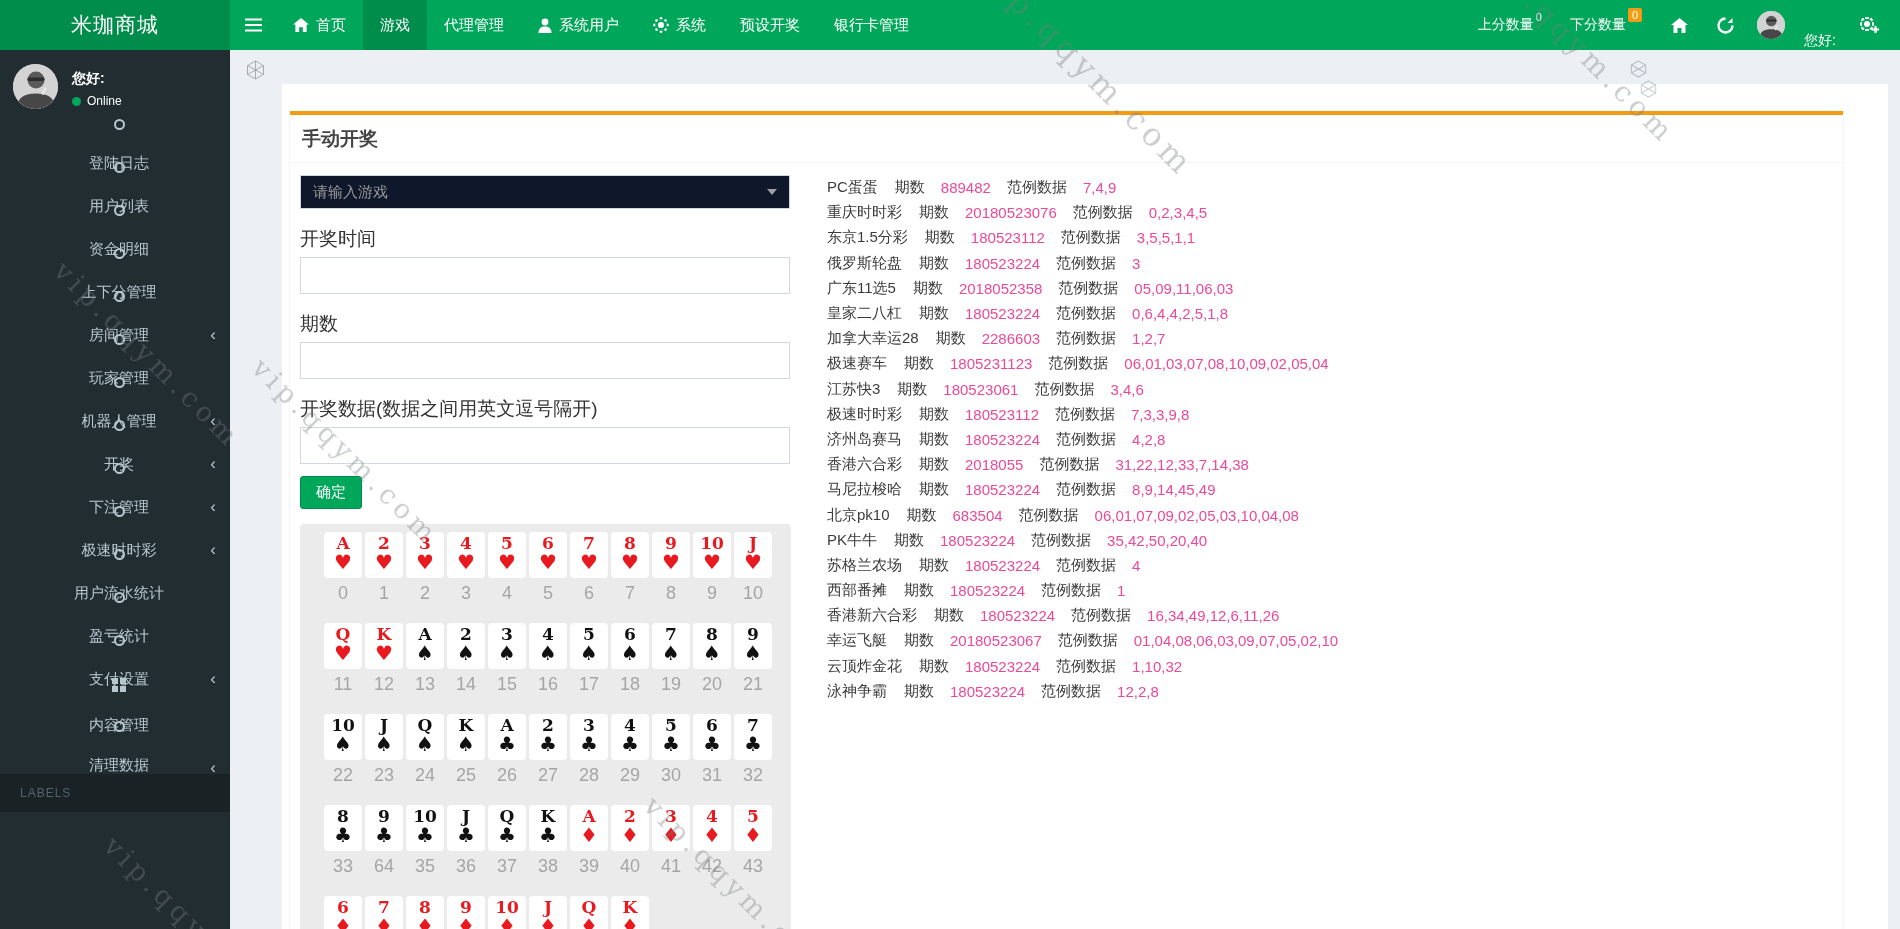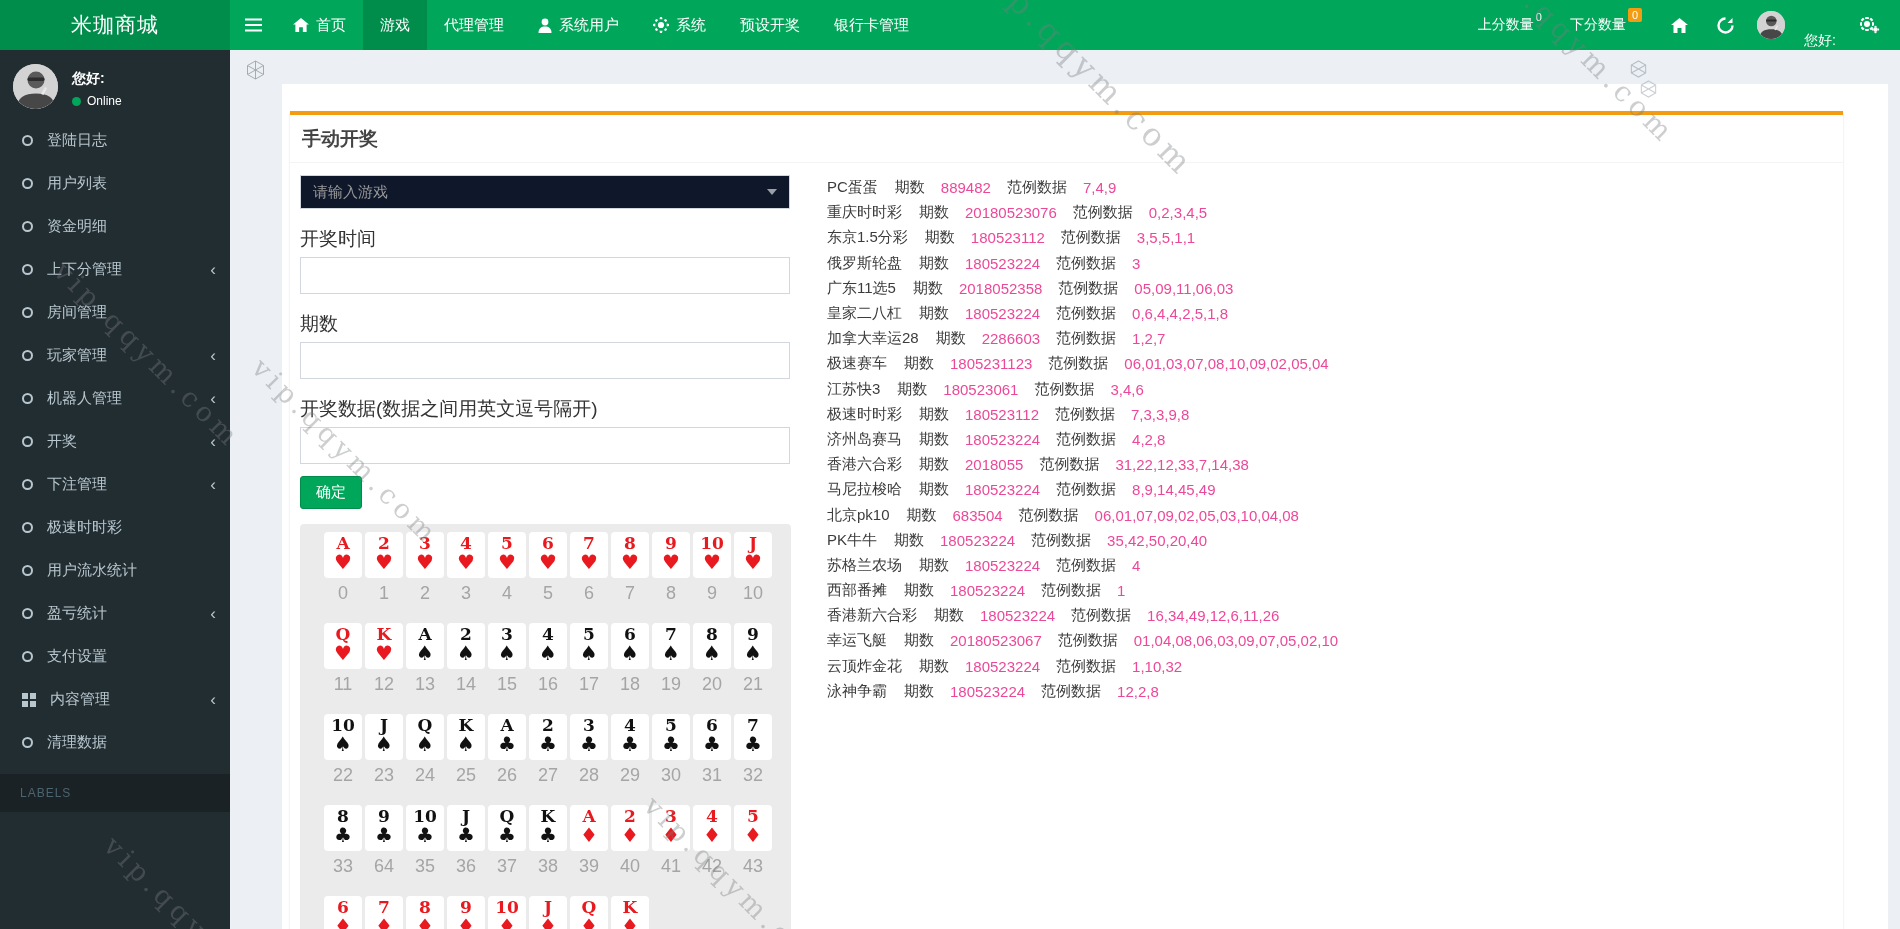--- a/index.html
+++ b/index.html
@@ -28,21 +28,21 @@
   
   .sidebar { position:absolute; left:0; top:50px; width:230px; height:879px; background:#222d32; z-index:5; }
   .user-panel { display:flex; gap:14px; padding:14px 12px 8px 13px; }
   .user-avatar { width:45px; height:45px; border-radius:50%; overflow:hidden; background:#cfcfcf; flex:none; }
   .user-avatar svg { display:block; }
   .user-meta { padding-top:6px; }
   .user-greet { color:#fff; font-size:14px; font-weight:bold; }
   .user-status { margin-top:6px; color:#fff; font-size:12px; display:flex; align-items:center; gap:6px; }
   .dot { width:9px; height:9px; border-radius:50%; background:#00a65a; }
   .menu { list-style:none; margin-top:2px; }
-  .menu-item { height:43px; display:flex; align-items:center; gap:14px; padding:0 14px 0 22px; color:#b8c7ce; font-size:15px; cursor:pointer; }
+  .menu-item { height:43px; display:flex; align-items:center; gap:24px; padding:0 14px 0 22px; color:#b8c7ce; font-size:15px; cursor:pointer;flex-direction:column; }
   .mi-circle { width:11px; height:11px; border:2px solid #b8c7ce; border-radius:50%; flex:none; }
   .mi-grid { flex:none; display:flex; }
   .mi-chevron { margin-left:auto; color:#b8c7ce; font-size:17px; line-height:1; }
   .labels-header { margin-top:10px; height:38px; background:#1a2226; color:#4b646f; font-size:12px; letter-spacing:1px; display:flex; align-items:center; padding-left:20px; }
 
   
   .content { position:absolute; left:230px; top:50px; width:1670px; height:879px; background:#ecf0f5; }
   .crumb-icon { position:absolute; left:16px; top:10px; opacity:.75; }
   .outer-panel { position:absolute; left:52px; top:34px; width:1606px; height:845px; background:#fff; }
   .box { position:absolute; left:8px; top:27px; width:1553px; height:818px; background:#fff; border-top:4px solid #f39c12; box-shadow:0 1px 2px rgba(0,0,0,.12); }

